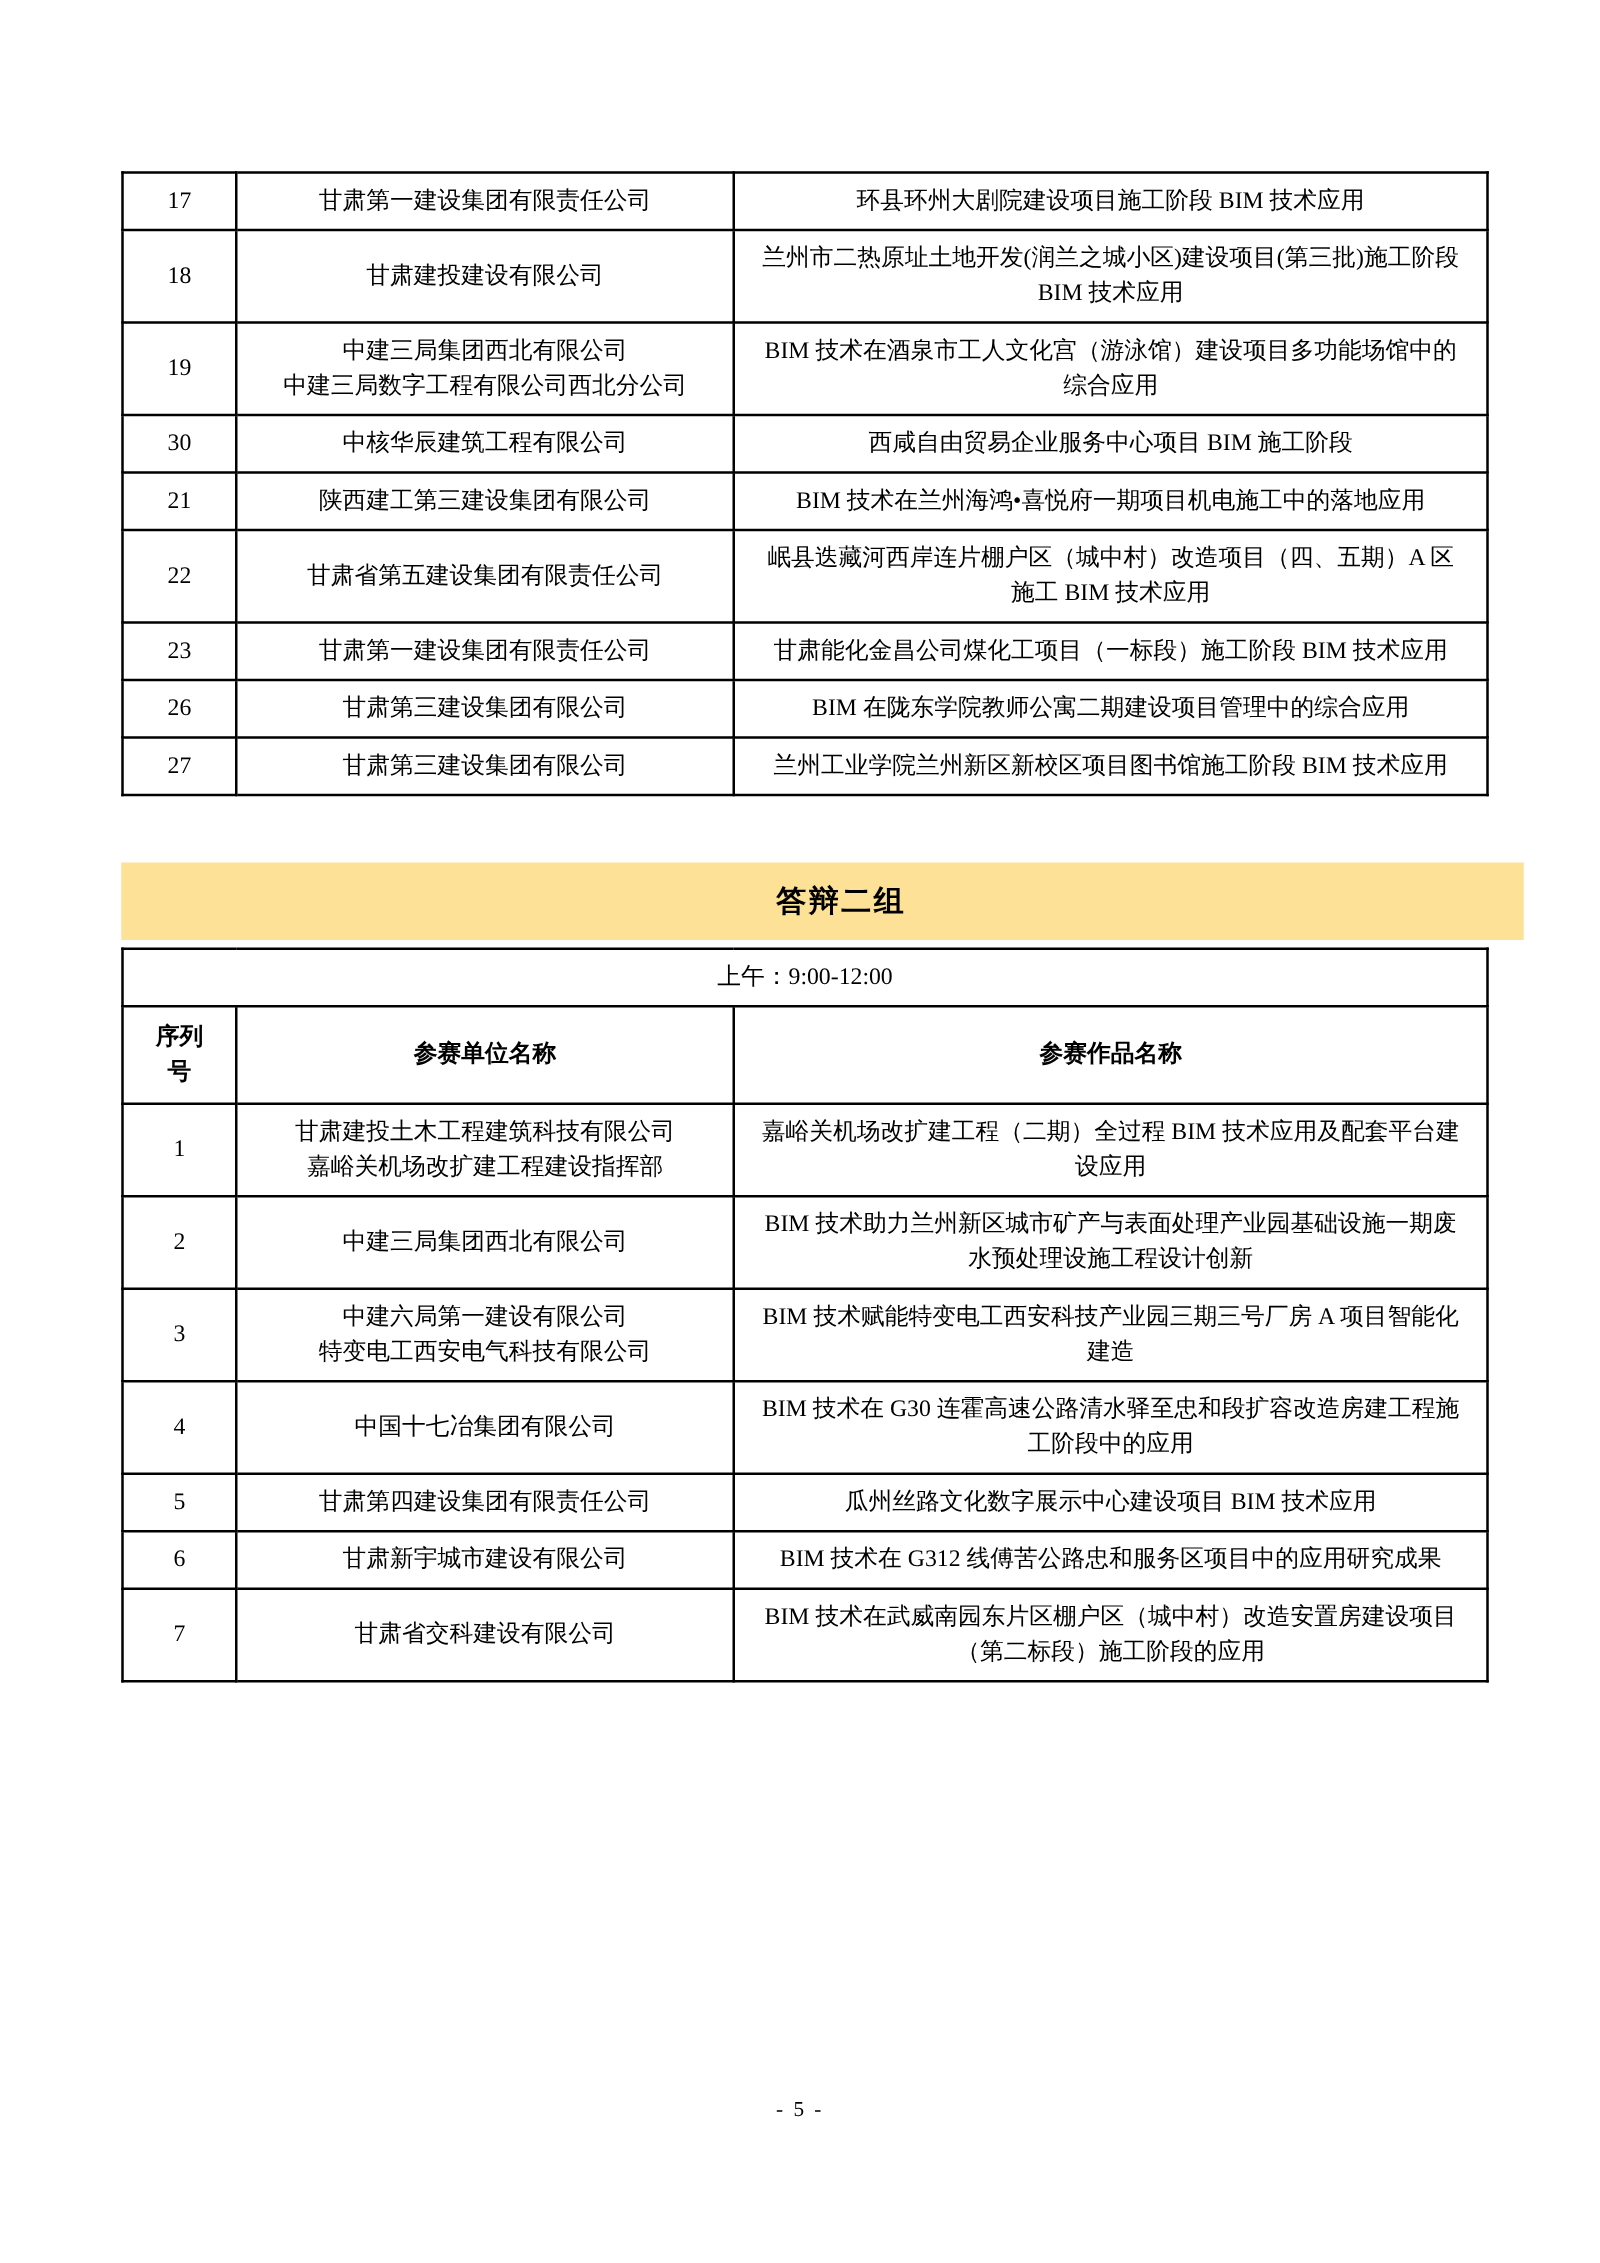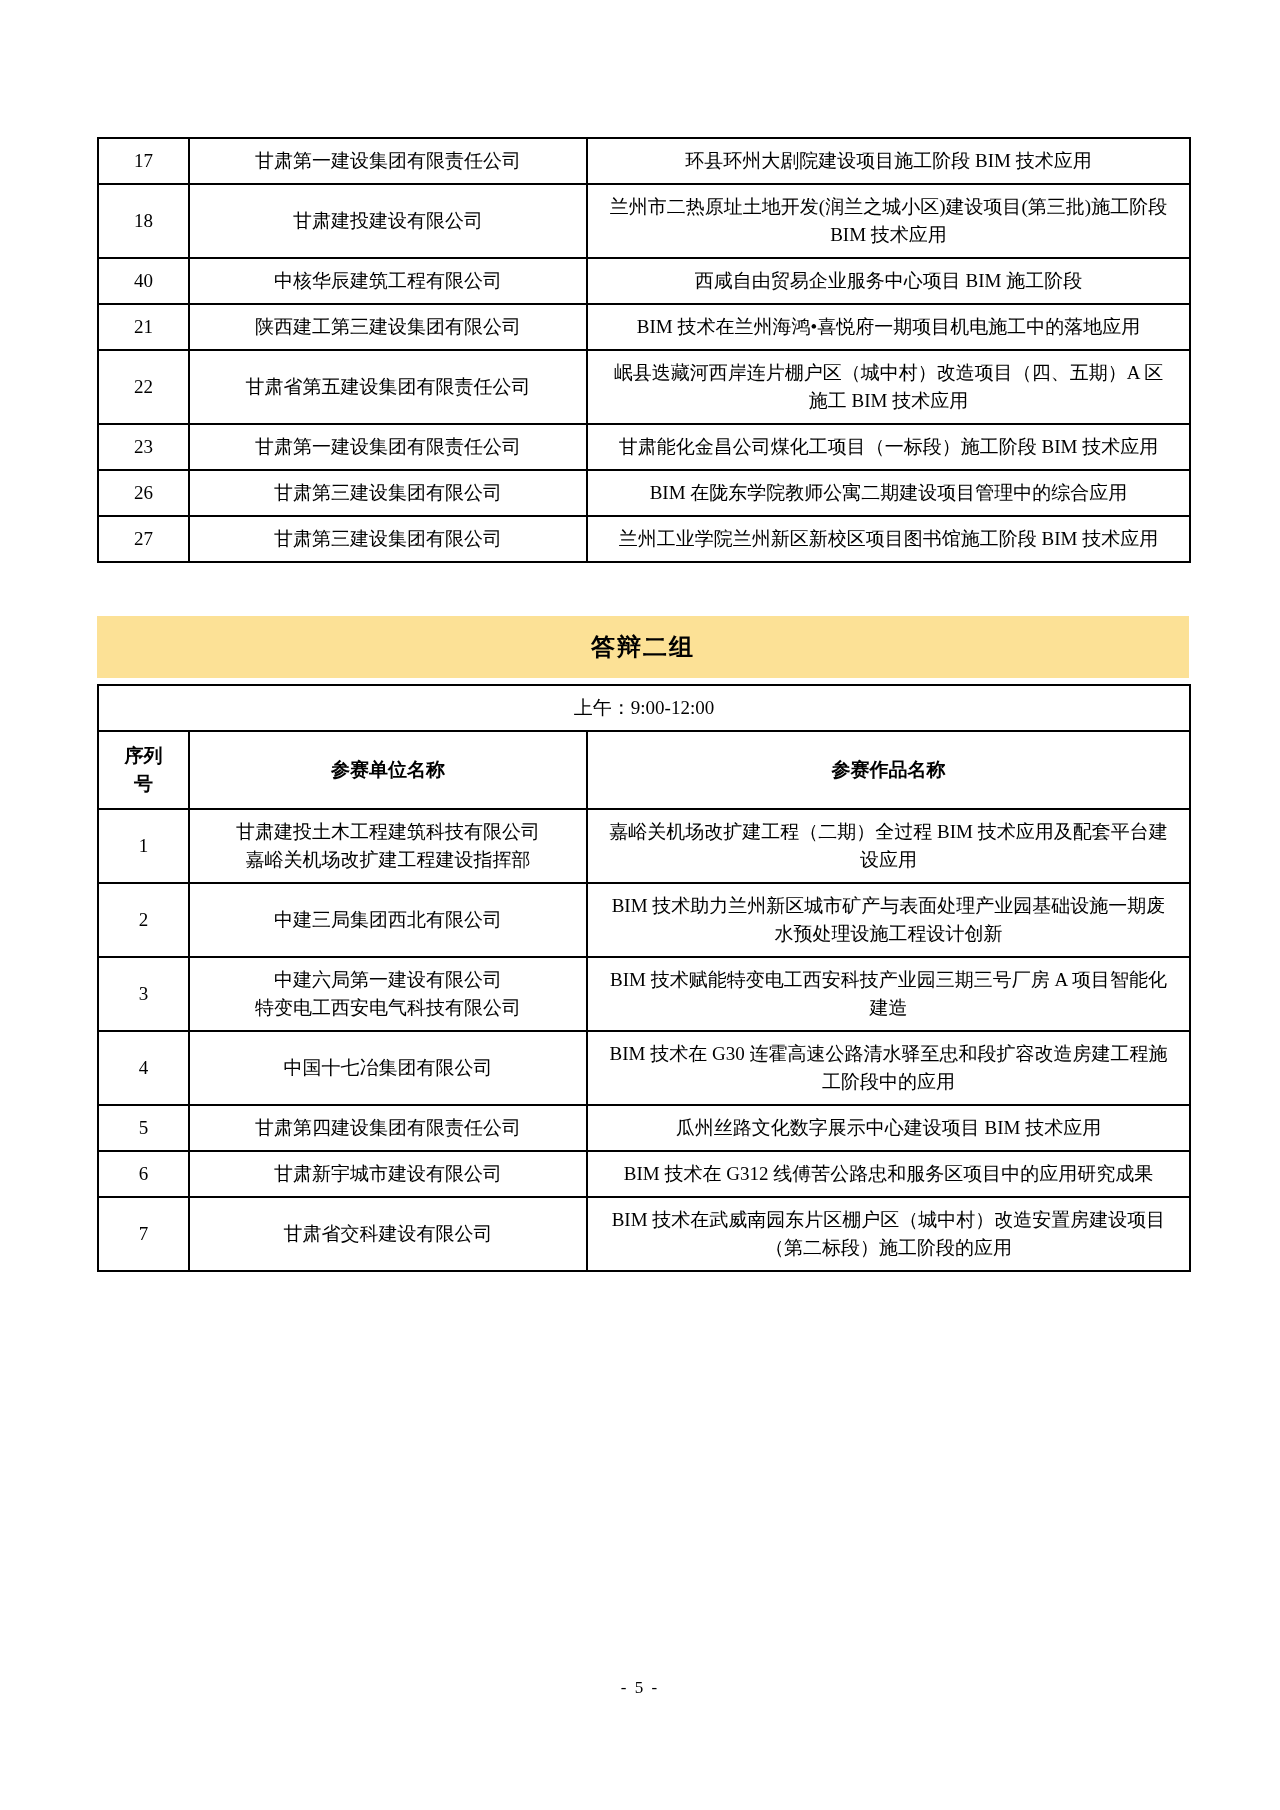--- a/index.html
+++ b/index.html
@@ -47,20 +47,21 @@
     width: 1092px;
     height: 62px;
     background: #fce196;
     display: flex;
     align-items: center;
     justify-content: center;
     font-size: 24px;
     font-weight: bold;
     letter-spacing: 2px;
     margin-bottom: 6px;
+    padding-left: 30px;
   }
   td.schedule-cell {
     font-weight: bold;
     font-size: 20px;
     padding: 12px 10px;
     border-radius: 19px;
   }
   tr.header-row th {
     font-weight: bold;
     font-size: 19px;
@@ -98,21 +99,27 @@
         <td>17</td>
         <td>甘肃第一建设集团有限责任公司</td>
         <td>环县环州大剧院建设项目施工阶段 BIM 技术应用</td>
       </tr>
       <tr>
         <td>18</td>
         <td>甘肃建投建设有限公司</td>
         <td>兰州市二热原址土地开发(润兰之城小区)建设项目(第三批)施工阶段 BIM 技术应用</td>
       </tr>
       <tr>
-        <td>40</td>
+        <td>19</td>
+        <td>中建三局集团西北有限公司
+中建三局数字工程有限公司西北分公司</td>
+        <td>BIM 技术在酒泉市工人文化宫（游泳馆）建设项目多功能场馆中的综合应用</td>
+      </tr>
+      <tr>
+        <td>30</td>
         <td>中核华辰建筑工程有限公司</td>
         <td>西咸自由贸易企业服务中心项目 BIM 施工阶段</td>
       </tr>
       <tr>
         <td>21</td>
         <td>陕西建工第三建设集团有限公司</td>
         <td>BIM 技术在兰州海鸿•喜悦府一期项目机电施工中的落地应用</td>
       </tr>
       <tr>
         <td>22</td>

